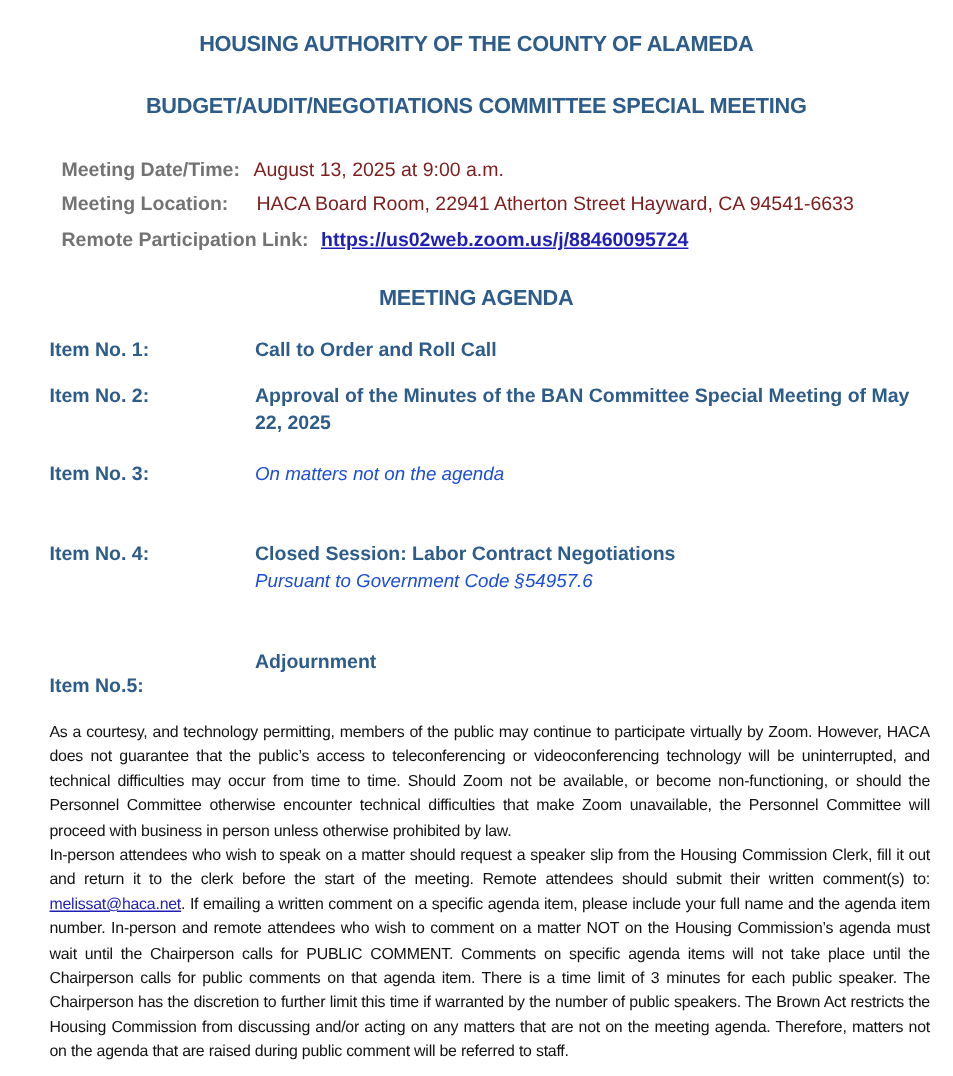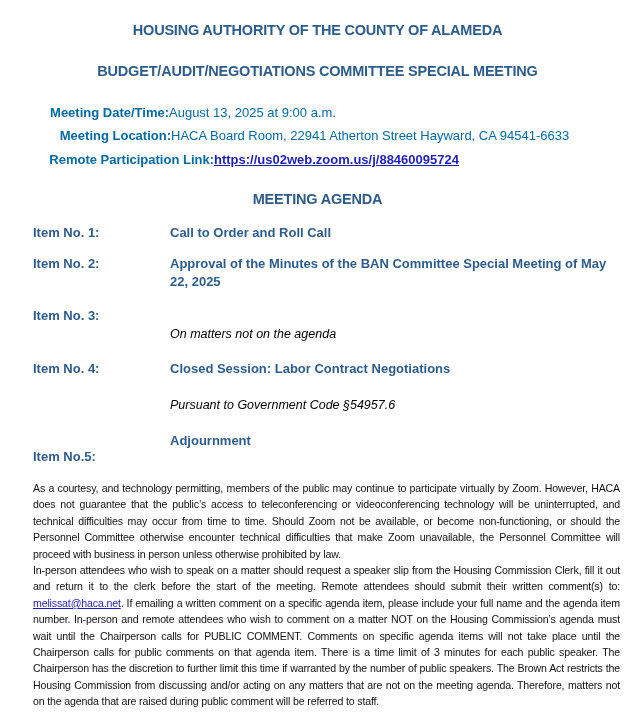--- a/index.html
+++ b/index.html
@@ -8,29 +8,29 @@
     font-family: "Liberation Sans", sans-serif;
     color: #1a1a1a;
   }
   .abs { position: absolute; }
   .title {
     left: 0; width: 635px; text-align: center;
     color: #2E5C8A; font-weight: bold; font-size: 14.5px;
     letter-spacing: -0.2px; white-space: nowrap;
   }
   .meta-row { left: 41px; font-size: 13px; white-space: nowrap; }
-  .meta-label { color: #0369a1; font-weight: bold; display: inline-block; text-align: right; }
-  .meta-value { color: #0369a1; }
+  .meta-label { color: #737373; font-weight: bold; display: inline-block; }
+  .meta-value { color: #7f1d1d; }
   .link { color: #1F1FB8; text-decoration: underline; font-weight: bold; }
   .item-label {
     left: 33px; color: #2E5C8A; font-weight: bold; font-size: 13px; white-space: nowrap;
   }
   .item-body { left: 170px; width: 460px; font-size: 13px; line-height: 18px; }
   .item-title { color: #2E5C8A; font-weight: bold; }
-  .item-sub { color: #000000; font-style: italic; font-size: 12.5px; margin-top: 18px; }
+  .item-sub { color: #1d4ed8; font-style: italic; font-size: 12.5px; }
   .para {
     left: 33px; width: 587px; font-size: 10.6px; line-height: 16.4px;
     color: #111; text-align: justify;
     letter-spacing: -0.15px;
   }
   .para a { color: #1F1FB8; text-decoration: underline; }
 </style>
 </head>
 <body>
 

